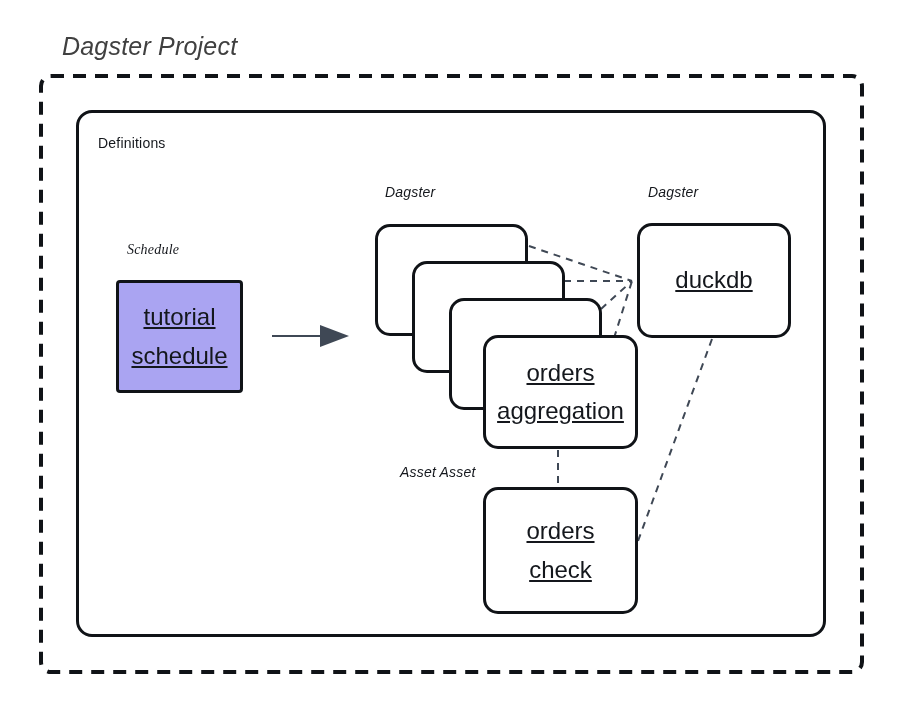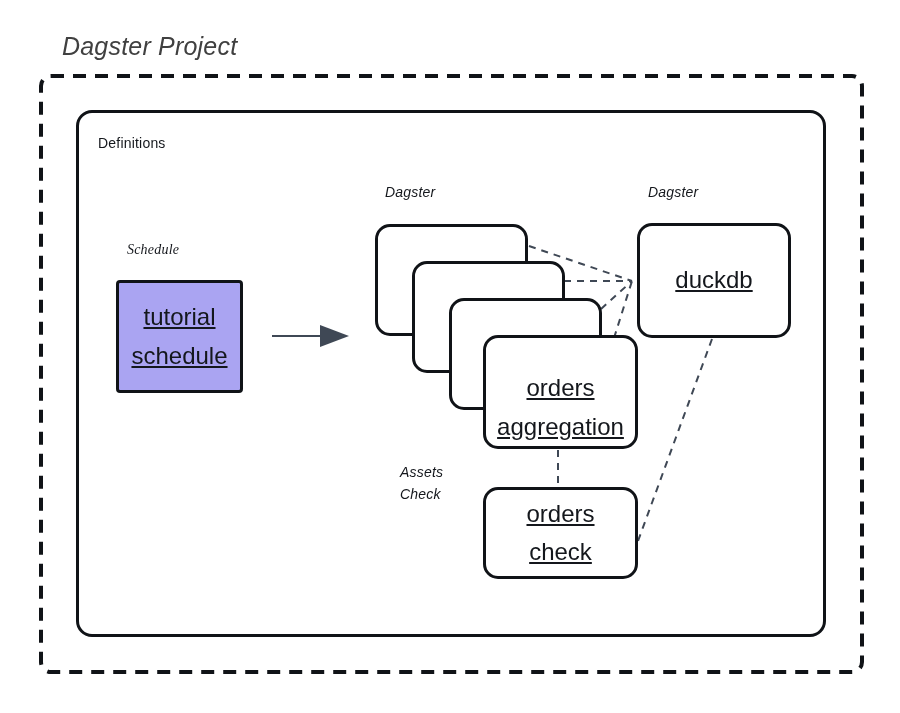--- a/index.html
+++ b/index.html
@@ -69,23 +69,23 @@
     left: 116px; top: 280px;
     width: 127px; height: 113px;
     background: #aaa4f2;
     border-radius: 4px;
     z-index: 5;
     justify-content: flex-end;
   }
   .stack-box-1 { left: 375px; top: 224px; width: 153px; height: 112px; z-index: 4; }
   .stack-box-2 { left: 412px; top: 261px; width: 153px; height: 112px; z-index: 5; }
   .stack-box-3 { left: 449px; top: 298px; width: 153px; height: 112px; z-index: 6; }
-  .node-orders-aggregation { left: 483px; top: 335px; width: 155px; height: 114px; z-index: 7; align-items: flex-end; }
+  .node-orders-aggregation { left: 483px; top: 335px; width: 155px; height: 114px; z-index: 7; }
   .node-duckdb { left: 637px; top: 223px; width: 154px; height: 115px; z-index: 4; }
-  .node-orders-check { left: 483px; top: 487px; width: 155px; height: 92px; z-index: 4; }
+  .node-orders-check { left: 483px; top: 487px; width: 155px; height: 127px; z-index: 4; }
   .label-definitions { left: 98px; top: 135px; }
   .label-schedule { left: 127px; top: 242px; font-family: Liberation Serif, serif; }
   .label-assets { left: 385px; top: 184px; }
   .label-resource { left: 648px; top: 184px; }
   .label-asset-check {
     left: 400px; top: 461px;
     width: 86px;
     white-space: normal;
     line-height: 1.6;
   }
@@ -117,21 +117,21 @@
   <div class="definitions-box"></div>
 
   <div class="label label-definitions">Definitions</div>
 
   <div class="label italic label-schedule">Schedule</div>
 
   <div class="label italic label-assets">Dagster</div>
 
   <div class="label italic label-resource">Dagster</div>
 
-  <div class="label italic label-asset-check">Assets Check</div>
+  <div class="label italic label-asset-check">Asset Asset</div>
 
   <div class="node node-schedule" style="background: rgb(170, 164, 242);">
     <span class="node-label">tutorial schedule</span>
   </div>
 
   <div class="node stack-box-1"></div>
   <div class="node stack-box-2"></div>
   <div class="node stack-box-3"></div>
 
   <div class="node node-orders-aggregation">

